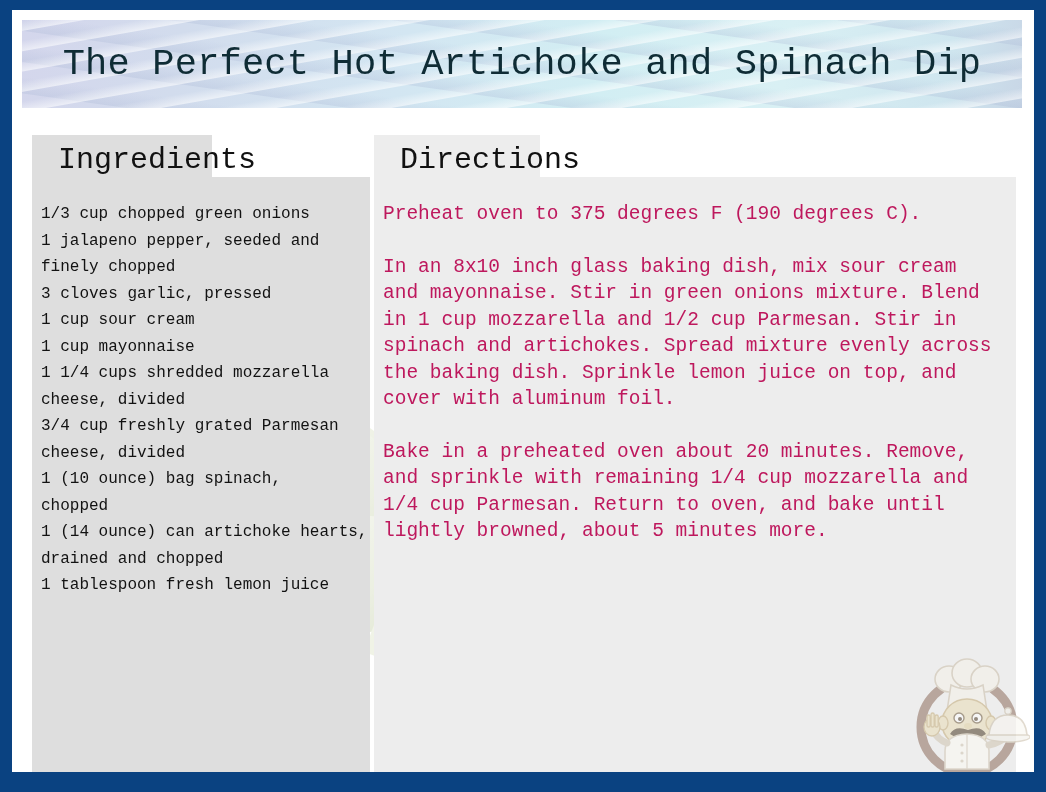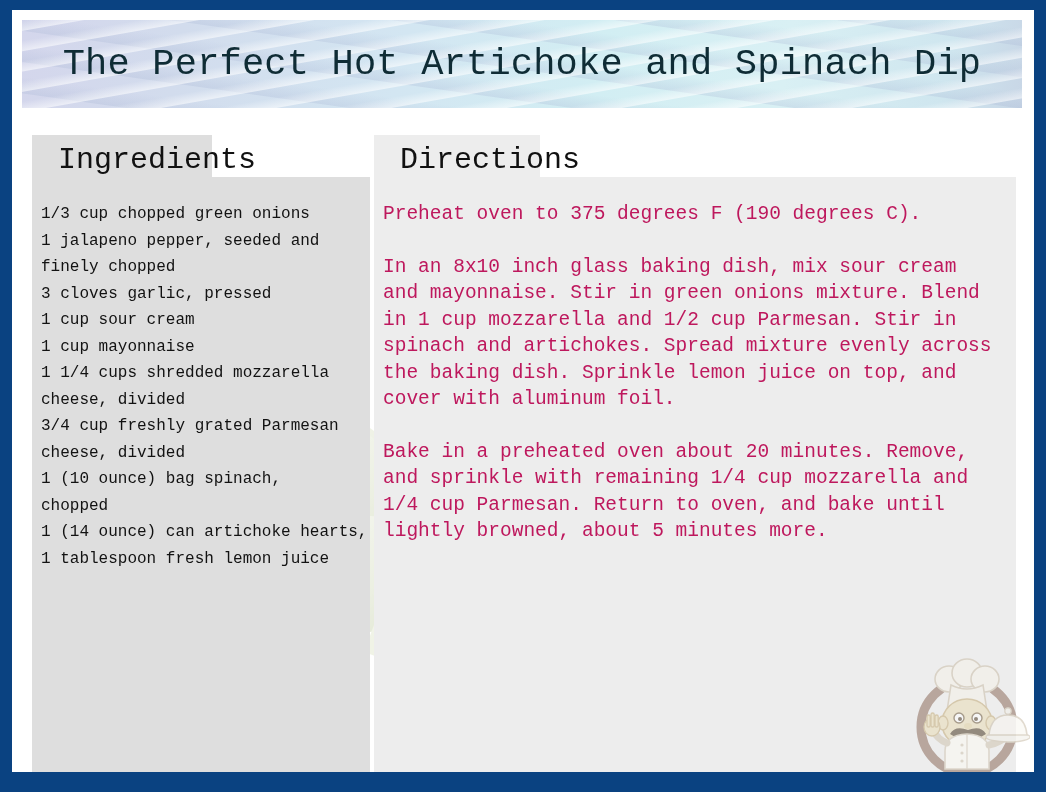--- a/index.html
+++ b/index.html
@@ -247,20 +247,21 @@
         <div class="ingredient-line">3 cloves garlic, pressed</div>
         <div class="ingredient-line">1 cup sour cream</div>
         <div class="ingredient-line">1 cup mayonnaise</div>
         <div class="ingredient-line">1 1/4 cups shredded mozzarella</div>
         <div class="ingredient-line">cheese, divided</div>
         <div class="ingredient-line">3/4 cup freshly grated Parmesan</div>
         <div class="ingredient-line">cheese, divided</div>
         <div class="ingredient-line">1 (10 ounce) bag spinach,</div>
         <div class="ingredient-line">chopped</div>
         <div class="ingredient-line">1 (14 ounce) can artichoke hearts,</div>
+        <div class="ingredient-line">drained and chopped</div>
         <div class="ingredient-line">1 tablespoon fresh lemon juice</div>
       </div>
     </div>
 
     <div class="tab" id="tab-directions">
       <span class="tab-label">Directions</span>
     </div>
     <div class="panel" id="panel-directions">
       <div class="panel-inner">
         <p class="direction-para">Preheat oven to 375 degrees F (190 degrees C).</p>

